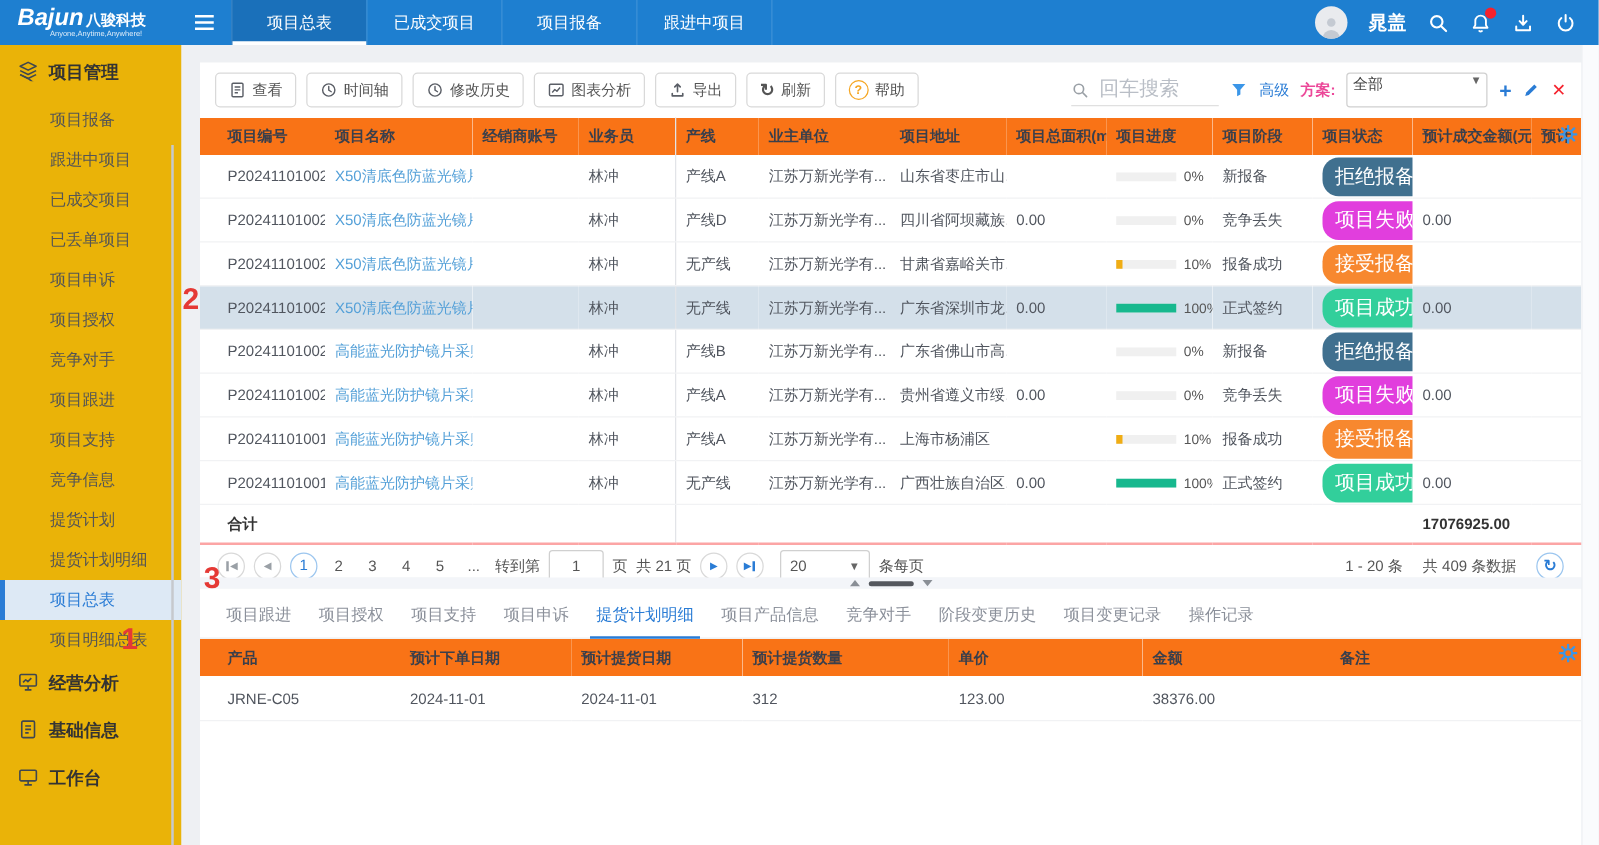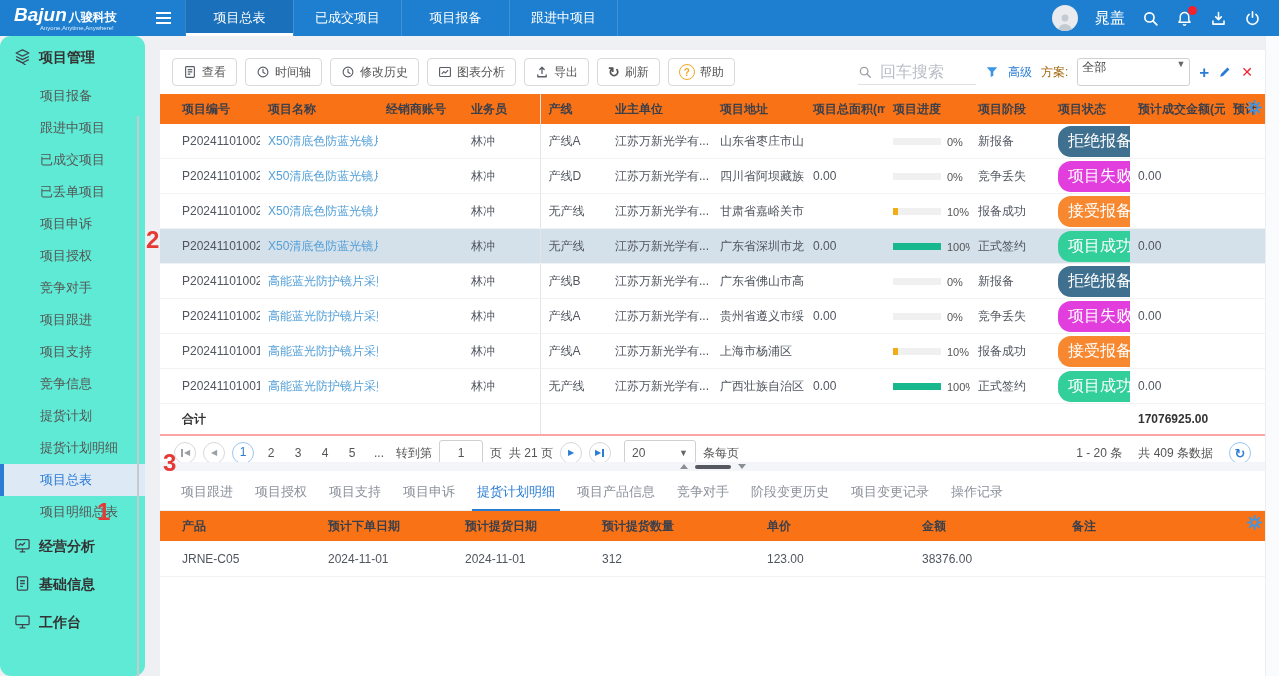--- a/index.html
+++ b/index.html
@@ -17,25 +17,25 @@
   .logo-tag{font-size:6px;opacity:.85;margin-left:26px;margin-top:1px;}
   .hamburger{display:flex;flex-direction:column;justify-content:center;gap:3px;padding:0 14px;cursor:pointer;}
   .hamburger i{display:block;width:15px;height:2px;background:#fff;}
   .top-tabs{display:flex;}
   .top-tab{width:107px;display:flex;align-items:center;justify-content:center;font-size:13px;cursor:pointer;position:relative;border-left:1px solid rgba(255,255,255,.14);}
   .top-tab:last-child{border-right:1px solid rgba(255,255,255,.14);}
   .top-tab.active{background:#1a70ba;}
   .top-tab.active::after{content:"";position:absolute;bottom:0;left:0;right:0;height:3px;background:#fff;}
   .topbar-right{margin-left:auto;display:flex;align-items:center;gap:17px;padding-right:18px;}
   .avatar{width:26px;height:26px;border-radius:50%;background:#e9ebee;display:flex;align-items:flex-end;justify-content:center;overflow:hidden;cursor:pointer;}
-  .username{font-size:15px;cursor:pointer;}
+  .username{font-size:15px;cursor:pointer;font-weight:bold;}
   .tb-ic{display:flex;align-items:center;cursor:pointer;position:relative;}
   .bell-dot{position:absolute;top:-4px;right:-4px;width:9px;height:9px;border-radius:50%;background:#f5222d;}
   
-  .sidebar{position:absolute;top:36px;left:0;width:145px;bottom:0;background:#5eead4;z-index:5;border-radius:11px;}
+  .sidebar{position:absolute;top:36px;left:0;width:145px;bottom:0;background:#eab308;z-index:5;}
   .side-scrollline{position:absolute;top:80px;bottom:0;right:6px;width:2px;background:#c6c9cd;}
   .side-header,.side-section{height:44px;display:flex;align-items:center;gap:8px;padding-left:14px;font-size:14px;font-weight:bold;color:#333;cursor:pointer;}
   .side-section{height:38px;}
   .side-items{}
   .side-item{height:32px;line-height:32px;padding-left:40px;font-size:13px;color:#555;cursor:pointer;white-space:nowrap;}
   .side-item.active{background:#dde9f5;color:#2a7cd5;border-left:4px solid #2a7cd5;padding-left:36px;}
   
   .vscroll{position:absolute;top:36px;right:0;width:13px;bottom:0;background:#fafbfd;border-left:1px solid #eceef2;}
   
   .panel-top{position:absolute;left:160px;top:50px;width:1105px;height:412px;background:#fff;}
@@ -48,21 +48,21 @@
   .toolbar{height:44px;display:flex;align-items:center;padding:0 12px;gap:8px;}
   .tbtn{height:28px;border:1px solid #d9d9d9;border-radius:4px;background:#fff;display:inline-flex;align-items:center;gap:5px;padding:0 10px;font-size:12px;color:#555;cursor:pointer;white-space:nowrap;}
   .help-ic{width:14px;height:14px;border:1.5px solid #f5a623;border-radius:50%;color:#f5a623;font-weight:bold;font-size:10px;display:inline-flex;align-items:center;justify-content:center;}
   .help-ic::before{content:"?";}
   .refresh-glyph{font-size:14px;font-weight:bold;color:#555;line-height:1;}
   .toolbar-right{margin-left:auto;display:flex;align-items:center;gap:9px;}
   .search-box{display:flex;align-items:center;gap:6px;border-bottom:1px solid #e0e0e0;height:24px;width:118px;}
   .search-box input{border:none;outline:none;width:88px;font-size:16px;font-family:inherit;color:#555;}
   .search-box input::placeholder{color:#b9bec6;}
   .adv-link{color:#2a7cd5;cursor:pointer;}
-  .scheme-label{color:#a16207;}
+  .scheme-label{color:#ec4899;font-weight:bold;}
   .scheme-select{width:103px;height:26px;border:1px solid #d0d0d0;border-radius:3px;display:flex;align-items:flex-start;justify-content:space-between;padding:0 4px;color:#444;cursor:pointer;background:#fff;}
   .caret{font-size:9px;color:#666;}
   .ic-plus{color:#2a7cd5;font-size:17px;font-weight:bold;cursor:pointer;line-height:1;}
   .ic-x{color:#f5222d;font-size:14px;font-weight:bold;cursor:pointer;line-height:1;}
   .ic-btn{cursor:pointer;display:flex;align-items:center;}
   
   table{border-collapse:collapse;table-layout:fixed;width:1105px;font-size:12px;}
   th{background:#f97316;color:#3a3f4b;font-weight:bold;text-align:left;height:30px;padding:0 8px;white-space:nowrap;overflow:hidden;}
   td{height:34px;padding:0 8px;border-bottom:1px solid #f1f2f4;color:#50555e;white-space:nowrap;overflow:hidden;}
   th.first,td.first{padding-left:22px;}

